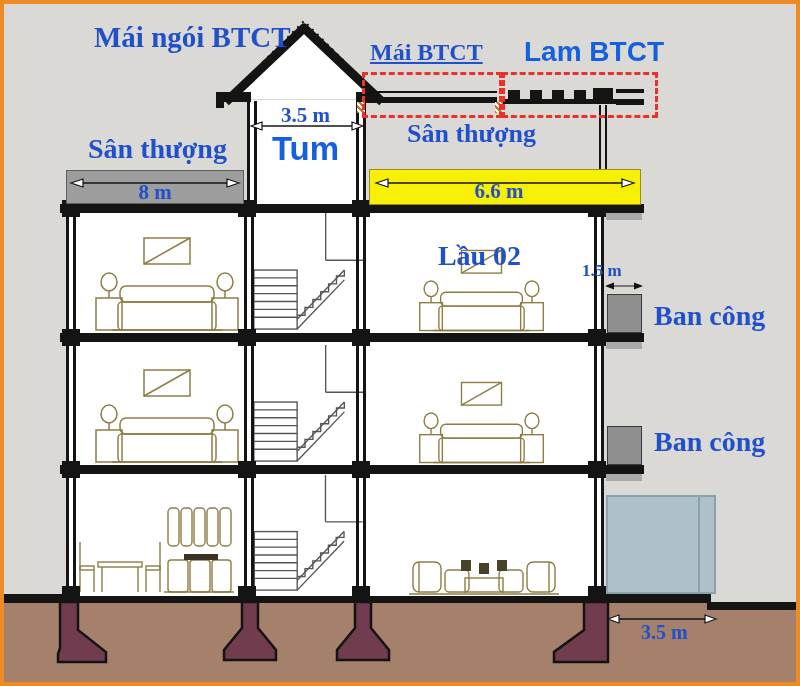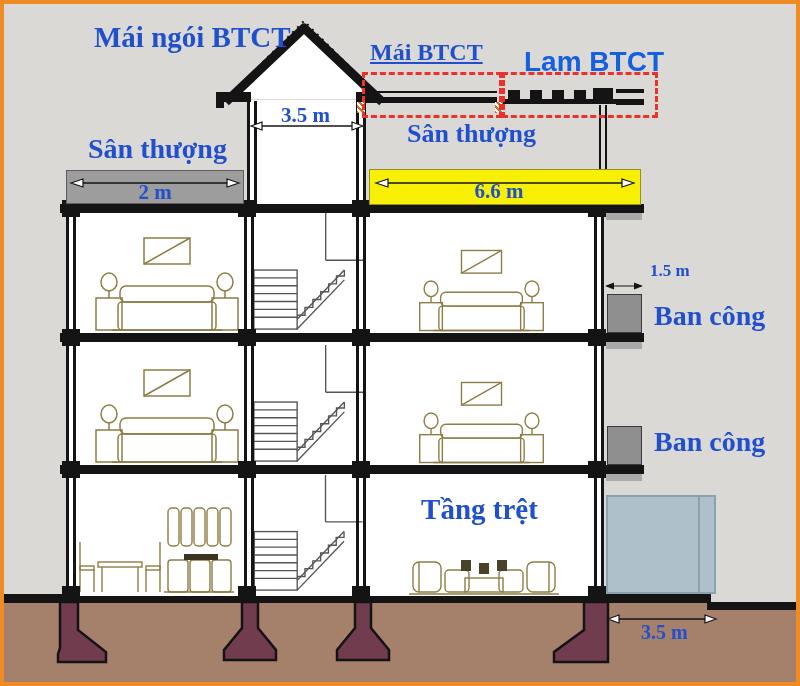--- a/index.html
+++ b/index.html
@@ -295,26 +295,27 @@
     <polygon points="38,6 29,2.5 29,9.5" fill="#141414"></polygon>
   </svg>
   <svg class="dim" style="left:604px;top:608px;" width="108" height="14" viewBox="0 0 108 14">
     <line x1="6" y1="7" x2="102" y2="7" stroke="#141414" stroke-width="1.3"></line>
     <polygon points="0,7 11,3 11,11" fill="#ffffff" stroke="#141414" stroke-width="1.2"></polygon>
     <polygon points="108,7 97,3 97,11" fill="#ffffff" stroke="#141414" stroke-width="1.2"></polygon>
   </svg>
 
   <div class="lbl" style="left:90px;top:18px;font-size:29px;">Mái ngói BTCT</div>
   <div class="lbl" style="left:366px;top:36px;font-size:24px;text-decoration:underline;">Mái BTCT</div>
-  <div class="lbl sans" style="left:520px;top:33px;font-size:28px;margin-top:10px;">Lam BTCT</div>
+  <div class="lbl sans" style="left:520px;top:33px;font-size:28px;">Lam BTCT</div>
   <div class="lbl" style="left:84px;top:130px;font-size:28px;">Sân thượng</div>
+  <div class="lbl sans ctr" style="left:243px;top:128px;width:117px;font-size:33px;">Tum</div>
   <div class="lbl" style="left:403px;top:116px;font-size:26px;">Sân thượng</div>
-  <div class="lbl ctr" style="left:361px;top:490px;width:229px;font-size:29px;">Tầng trệt</div>
+  <div class="lbl ctr" style="left:361px;top:237px;width:229px;font-size:28px;">Lầu 02</div>
   <div class="lbl" style="left:650px;top:297px;font-size:28px;">Ban công</div>
   <div class="lbl" style="left:650px;top:423px;font-size:28px;">Ban công</div>
 
   <div class="lbl ctr" style="left:243px;top:100px;width:117px;font-size:21px;">3.5 m</div>
-  <div class="lbl ctr" style="left:62px;top:177px;width:178px;font-size:21px;">2 m</div>
+  <div class="lbl ctr" style="left:62px;top:177px;width:178px;font-size:21px;">8 m</div>
   <div class="lbl ctr" style="left:365px;top:176px;width:260px;font-size:21px;">6.6 m</div>
-  <div class="lbl" style="left:646px;top:258px;font-size:17px;">1.5 m</div>
+  <div class="lbl" style="left:578px;top:258px;font-size:17px;">1.5 m</div>
   <div class="lbl" style="left:637px;top:618px;font-size:20px;">3.5 m</div>
 
 </div>
 
 </body></html>

